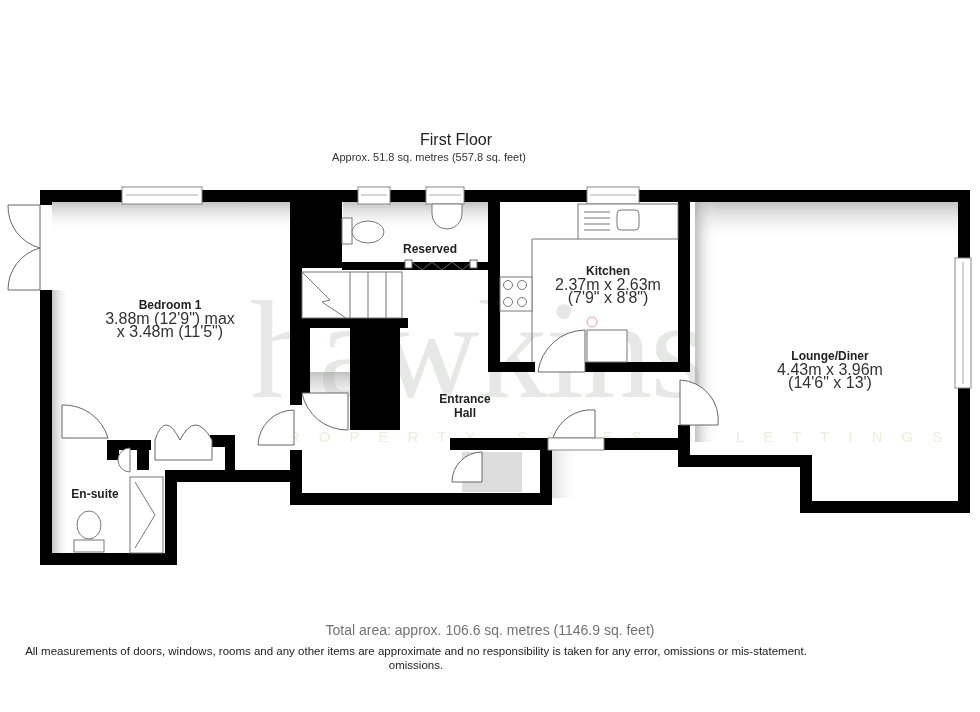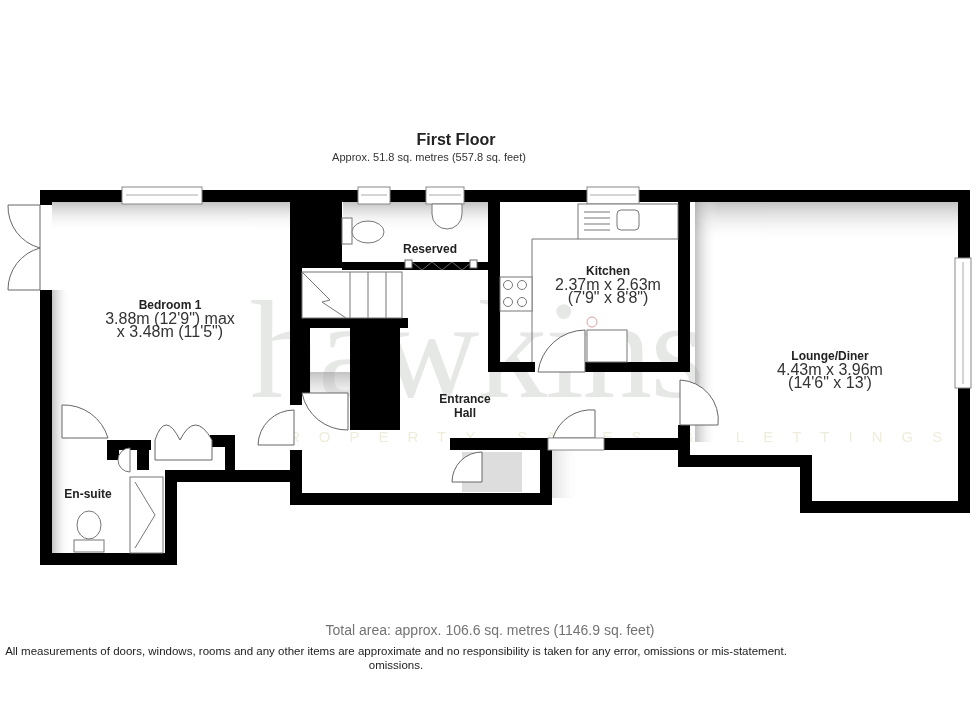--- a/index.html
+++ b/index.html
@@ -1,24 +1,24 @@
 <!DOCTYPE html>
 <html><head>
 <meta charset="utf-8">
 <style>
   html, body { margin: 0; padding: 0; background: #ffffff; }
   body { width: 980px; height: 712px; position: relative; overflow: hidden; font-family: "Liberation Sans", sans-serif; color: #222; }
-  .title { position: absolute; left: 0; width: 912px; top: 131px; text-align: center; font-size: 16px; font-weight: bold; color: #222; }
+  .title { position: absolute; left: 0; width: 912px; top: 131px; text-align: center; font-size: 16px; font-weight: normal; color: #222; }
   .subtitle { position: absolute; left: 0; width: 858px; top: 151px; text-align: center; font-size: 11px; color: #333; }
   svg.plan { position: absolute; left: 0; top: 0; }
   .room-label { position: absolute; text-align: center; color: #222; }
   .room-label .name { font-size: 12px; font-weight: bold; display: block; }
   .room-label .dim { font-size: 16px; display: block; line-height: 13px; color: #333; }
   .footer-total { position: absolute; left: 0; width: 980px; top: 622px; text-align: center; font-size: 14px; color: #737373; }
-  .footer-note { position: absolute; left: 0; width: 792px; top: 645px; text-align: center; font-size: 11.5px; line-height: 13.5px; color: #222; }
+  .footer-note { position: absolute; left: 0; width: 792px; top: 645px; text-align: center; font-size: 11.5px; line-height: 13.5px; color: #222; padding-left: 20px; }
   .footer-note span { display: block; }
   .wm { position: absolute; color: rgba(200,205,200,0.45); font-family: "Liberation Serif", serif; pointer-events: none; }
   .wm-main { left: 250px; top: 280px; font-size: 140px; letter-spacing: -2px; line-height: 140px; }
   .wm-sub { left: 260px; top: 428px; font-size: 15px; letter-spacing: 19px; color: rgba(225,220,190,0.55); font-family: "Liberation Sans", sans-serif; }
 </style>
 </head>
 <body>
 
 <div class="title">First Floor</div>
 <div class="subtitle">Approx. 51.8 sq. metres (557.8 sq. feet)</div>
@@ -195,21 +195,21 @@
 </div>
 <div class="room-label" style="left:760px; top:318px; width:140px;margin-top:31px;">
   <span class="name">Lounge/Diner</span>
   <span class="dim">4.43m x 3.96m</span>
   <span class="dim">(14'6" x 13')</span>
 </div>
 <div class="room-label" style="left:420px; top:392px; width:90px;">
   <span class="name">Entrance</span>
   <span class="name">Hall</span>
 </div>
-<div class="room-label" style="left:48px; top:487px; width:80px;">
+<div class="room-label" style="left:55px; top:487px; width:80px;">
   <span class="name">En-suite</span>
 </div>
 
 <div class="footer-total">Total area: approx. 106.6 sq. metres (1146.9 sq. feet)</div>
 <div class="footer-note">
   <span>All measurements of doors, windows, rooms and any other items are approximate and no responsibility is taken for any error, omissions or mis-statement.</span>
   <span>omissions.</span>
 </div>
 
 </body></html>

